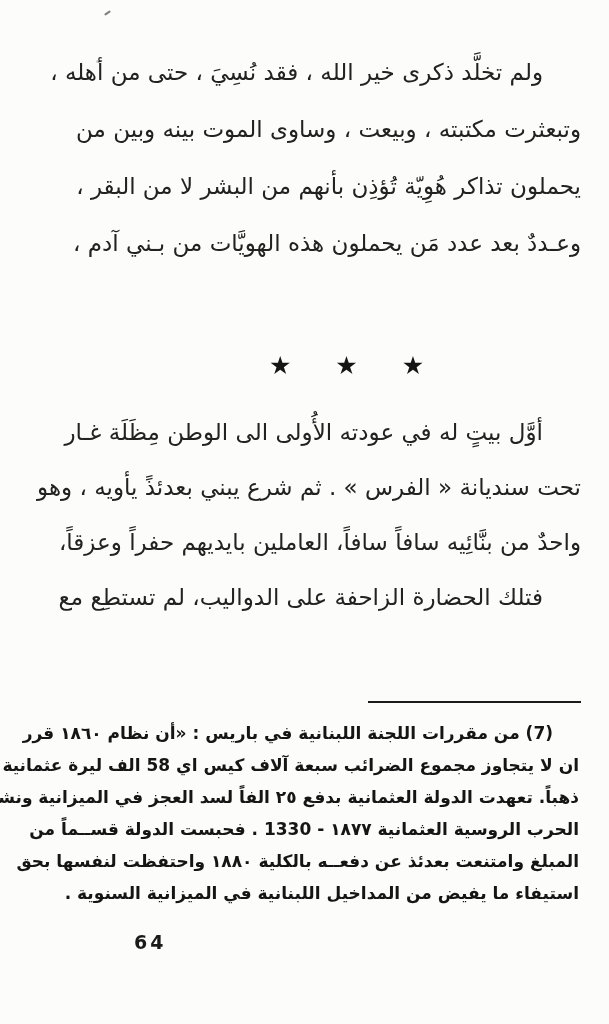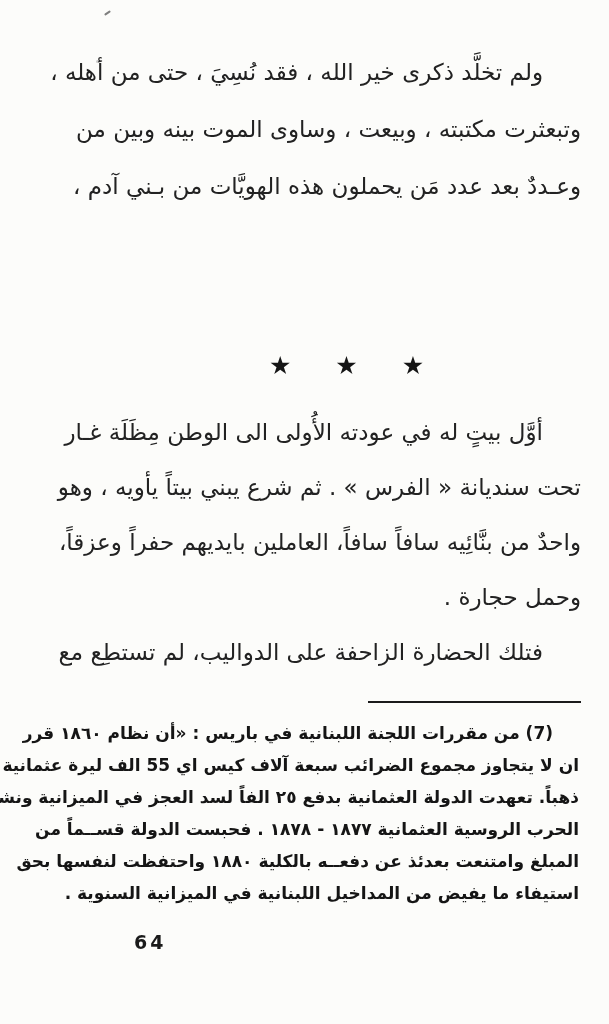--- a/index.html
+++ b/index.html
@@ -107,43 +107,43 @@
 <body>
 
 <div class="page">
 
   <span class="speck-1"></span>
   <span class="speck-2"></span>
 
   <div class="para para-1">
     <div class="line indent">ولم تخلَّد ذكرى خير الله ، فقد نُسِيَ ، حتى من أهله ،</div>
     <div class="line">وتبعثرت مكتبته ، وبيعت ، وساوى الموت بينه وبين من</div>
+    <div class="line">يحملون تذاكر هُوِيّة  تُؤذِن بأنهم من البشر لا من البقر ،</div>
     <div class="line">وعـددٌ بعد عدد مَن يحملون هذه الهويَّات من بـني آدم ،</div>
   </div>
 
   <div class="stars">
     <span>★</span>
     <span>★</span>
     <span>★</span>
   </div>
 
   <div class="para para-23">
     <div class="line indent">أوَّل بيتٍ له في عودته الأُولى الى الوطن مِظَلَة غـار</div>
-    <div class="line">تحت سنديانة « الفرس » .  ثم شرع يبني بيتاً يأويه ،  وهو</div>
+    <div class="line">تحت سنديانة « الفرس » .  ثم شرع يبني بعدئذً يأويه ،  وهو</div>
     <div class="line">واحدٌ من بنَّائِيه سافاً سافاً، العاملين بايديهم حفراً وعزقاً،</div>
-    <div class="line endline">وحمل حجارة .</div>
     <div class="line indent">فتلك الحضارة الزاحفة على الدواليب، لم تستطِع مع</div>
   </div>
 
   <div class="fn-rule"></div>
 
   <div class="footnote">
     <div class="line indent">(7) من مقررات اللجنة اللبنانية في باريس : «أن نظام ١٨٦٠ قرر</div>
-    <div class="line">ان لا يتجاوز مجموع الضرائب سبعة آلاف كيس اي 55 الف ليرة عثمانية</div>
+    <div class="line">ان لا يتجاوز مجموع الضرائب سبعة آلاف كيس اي 58 الف ليرة عثمانية</div>
     <div class="line">ذهباً. تعهدت الدولة العثمانية بدفع ٢٥ الفاً لسد العجز في الميزانية ونشبت</div>
-    <div class="line">الحرب الروسية العثمانية ١٨٧٧ - ١٨٧٨ .  فحبست الدولة قســماً من</div>
+    <div class="line">الحرب الروسية العثمانية ١٨٧٧ - 1330 .  فحبست الدولة قســماً من</div>
     <div class="line">المبلغ وامتنعت بعدئذ عن دفعــه بالكلية ١٨٨٠ واحتفظت لنفسها بحق</div>
     <div class="line endline">استيفاء ما يفيض من المداخيل اللبنانية في الميزانية السنوية .</div>
   </div>
 
   <div class="page-number">64</div>
 
 </div>
 
 </body></html>

